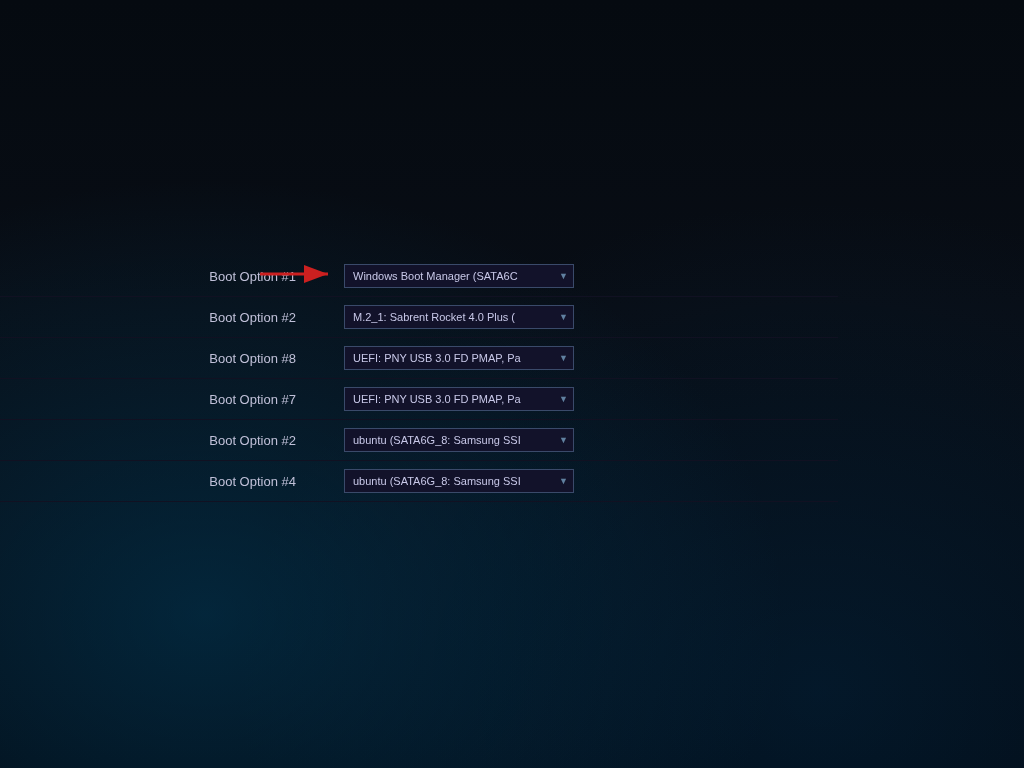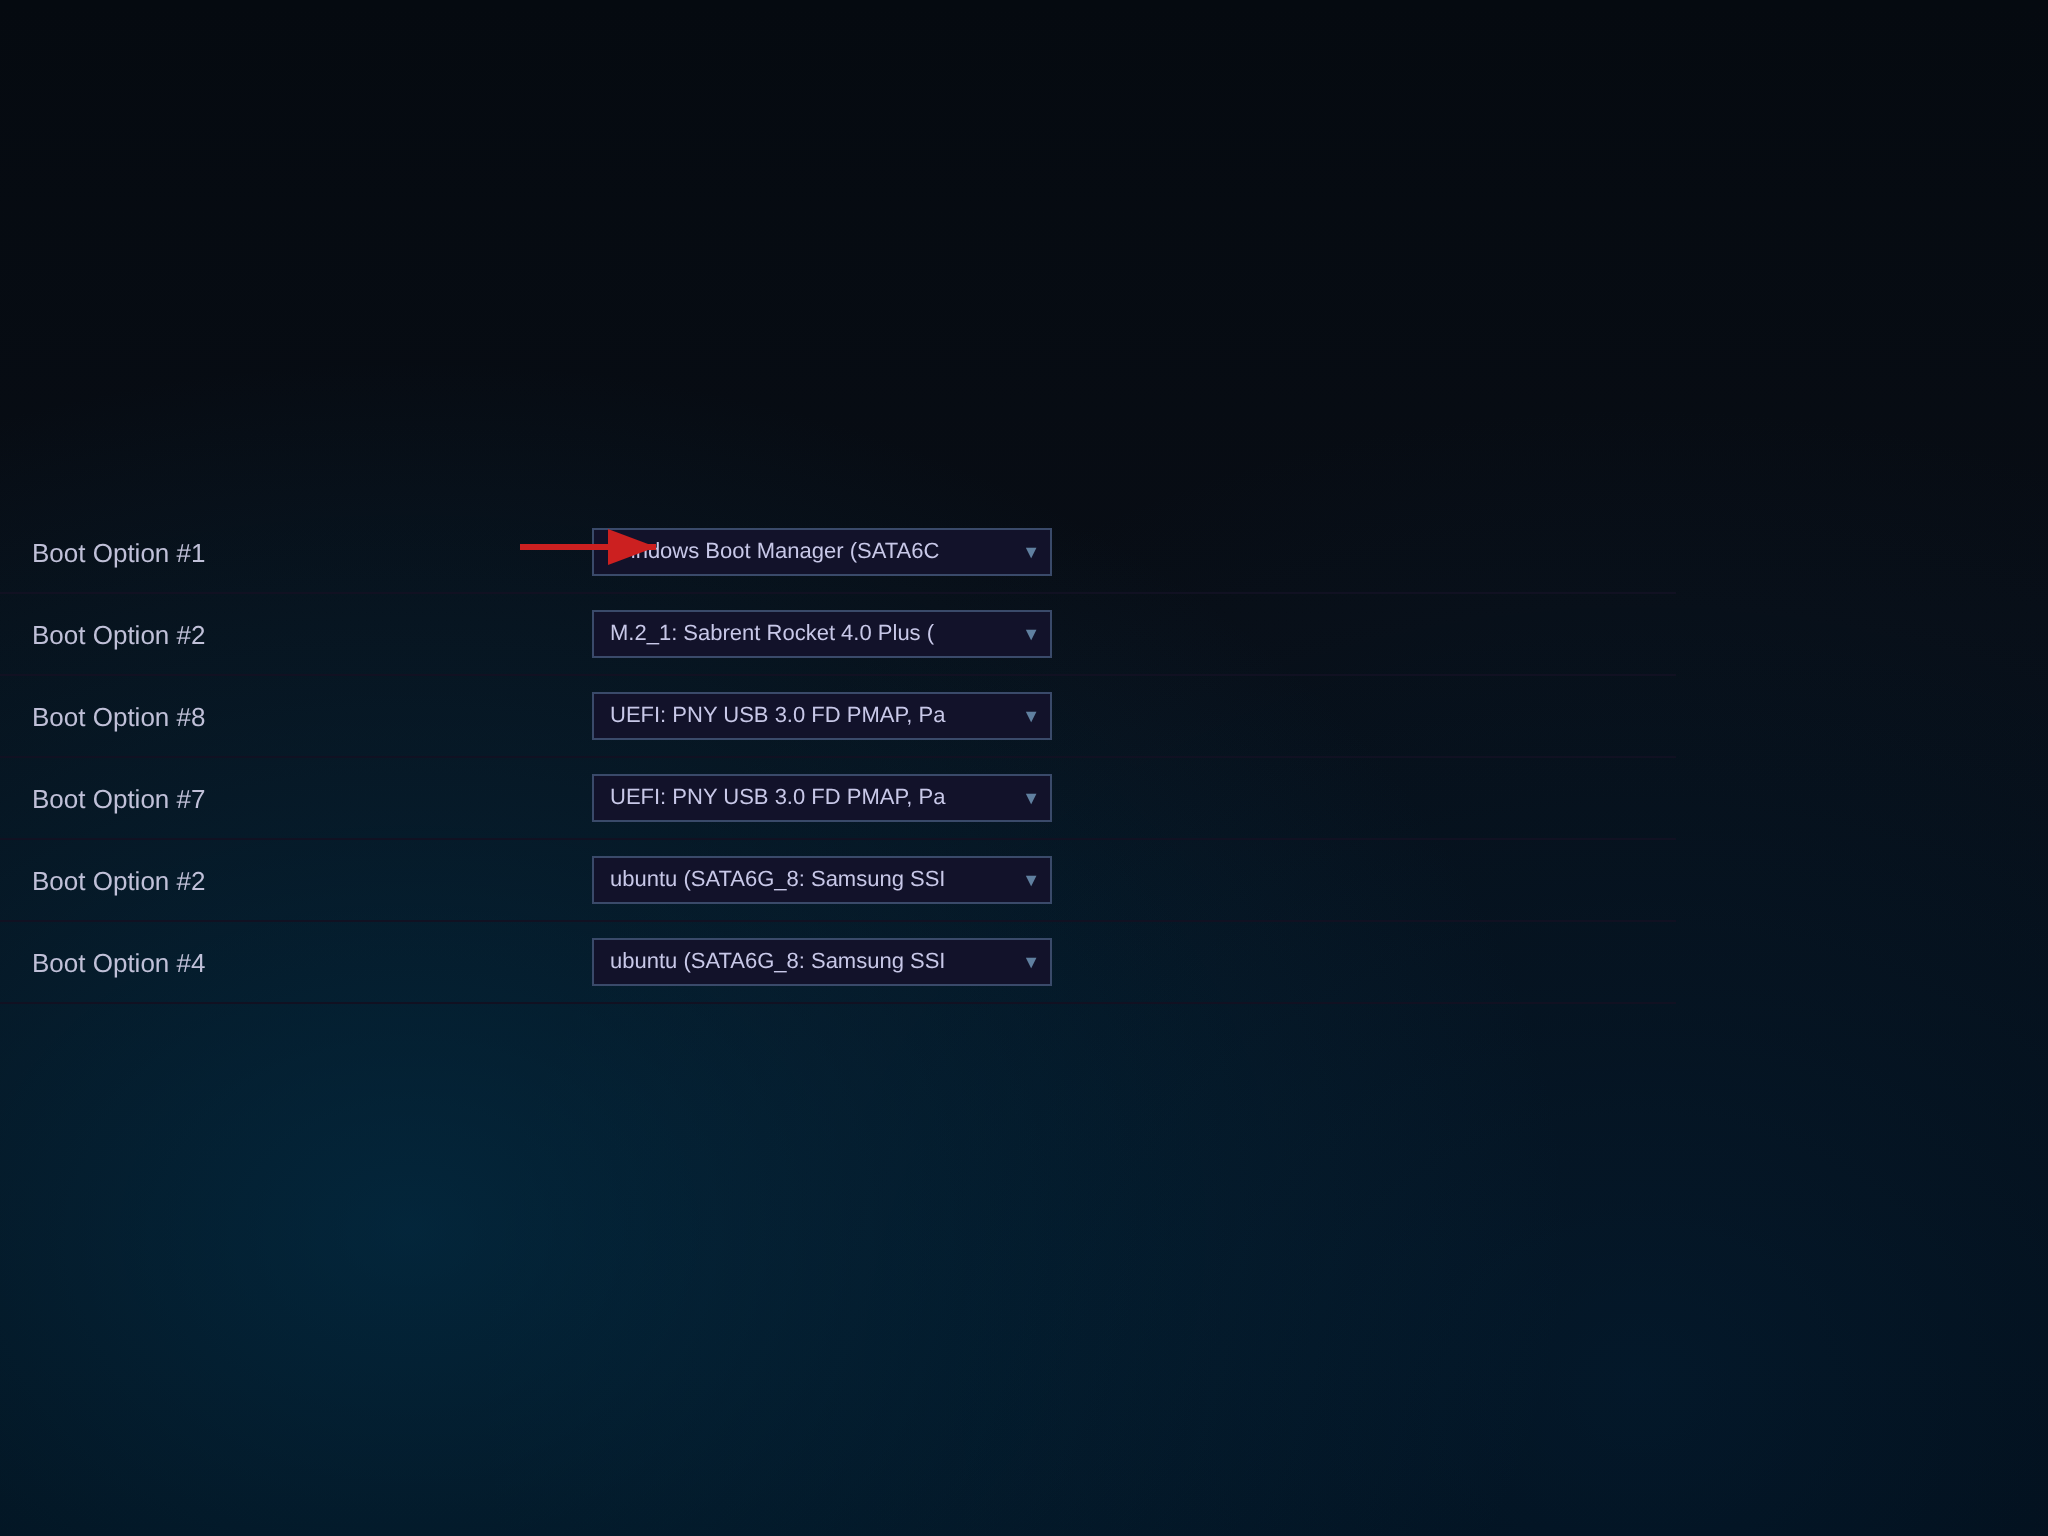--- a/index.html
+++ b/index.html
@@ -203,34 +203,36 @@
       padding: 8px 16px;
       border-bottom: 1px solid #111122;
       position: relative;
     }
 
     .boot-option-label {
       color: #c0c0d8;
       font-size: 13px;
       width: 280px;
       min-width: 280px;
+      text-align: right;
     }
 
     .boot-option-select {
       flex: 1;
       background: #1a1a2e;
       border: 1px solid #3a3a5a;
       color: #d0d0f0;
       font-size: 12px;
       padding: 4px 24px 4px 8px;
       cursor: pointer;
       appearance: none;
       -webkit-appearance: none;
       position: relative;
       max-width: 240px;
+      margin-left: 48px;
     }
 
     .select-wrapper {
       position: relative;
       display: flex;
       align-items: center;
     }
 
     .select-wrapper::after {
       content: '▼';

